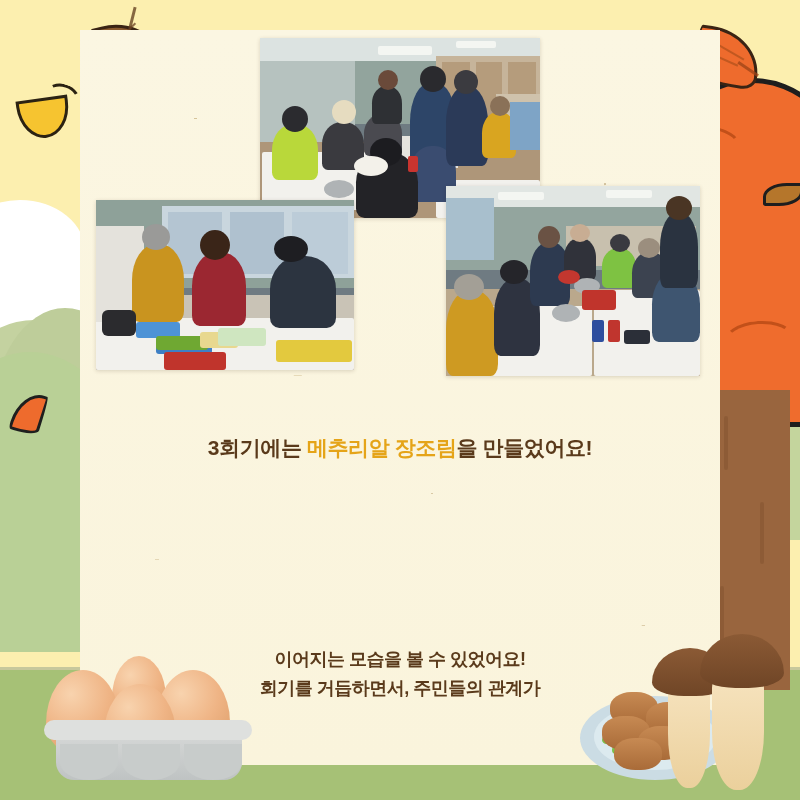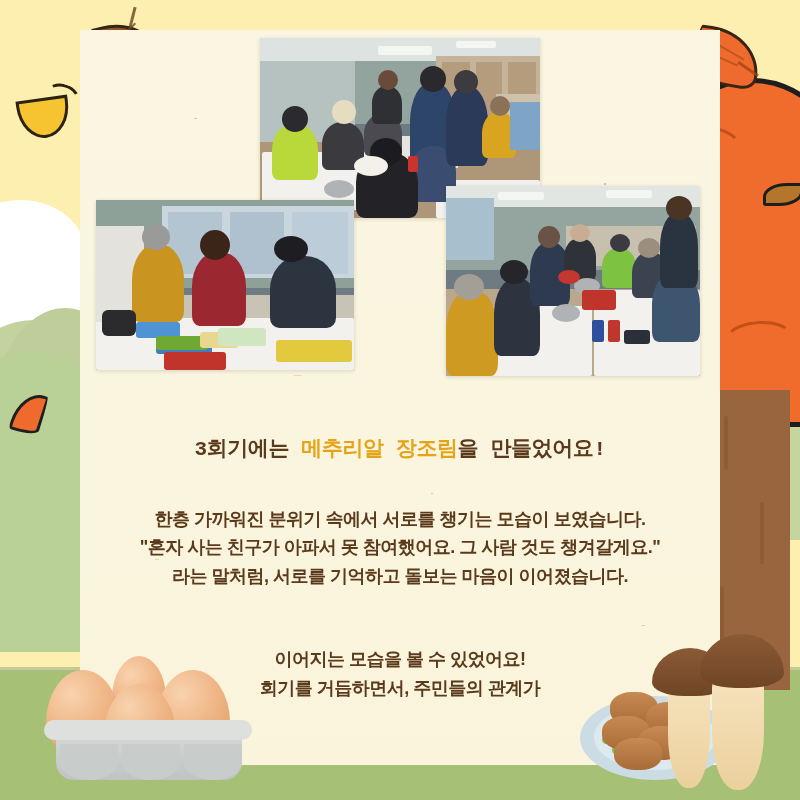--- a/index.html
+++ b/index.html
@@ -95,21 +95,21 @@
   .p-head{position:absolute;border-radius:50%;}
   .s-bowl{position:absolute;background:#AFB3B5;border-radius:50%;}
   .s-bowl-w{position:absolute;background:#F3F1EA;border-radius:50%;}
   .s-can{position:absolute;background:#C9342F;border-radius:2px;}
   .s-stove{position:absolute;background:#C0342C;border-radius:3px;}
   .s-board{position:absolute;border-radius:3px;}
 
   
   .headline{
     position:absolute;left:80px;top:434px;width:640px;text-align:center;
-    font-size:21px;font-weight:bold;color:#5A3A1B;letter-spacing:-.4px;font-family:Liberation Mono, monospace;
+    font-size:21px;font-weight:bold;color:#5A3A1B;letter-spacing:-.4px;
   }
   .hl-accent{color:#E5A418;}
   .body-text{
     position:absolute;left:80px;top:505px;width:640px;text-align:center;
     font-size:18px;font-weight:bold;color:#5A3A1B;line-height:1.58;letter-spacing:-.5px;
   }
   .closing-text{
     position:absolute;left:80px;top:645px;width:640px;text-align:center;
     font-size:18px;font-weight:bold;color:#5A3A1B;line-height:1.62;letter-spacing:-.5px;
   }
@@ -294,25 +294,20 @@
       <div class="s-can" style="left:146px;top:134px;width:12px;height:22px;background:#2E4E9E;"></div>
       <div class="s-can" style="left:162px;top:134px;width:12px;height:22px;background:#C0352E;"></div>
       <div class="s-board" style="left:178px;top:144px;width:26px;height:14px;background:#2b2f38;"></div>
     </div>
   </div>
 
   <div class="headline">
     <span>3회기에는 </span><span class="hl-accent">메추리알 장조림</span><span>을 만들었어요!</span>
   </div>
 
-  <div class="body-text">
-    <div>한층 가까워진 분위기 속에서 서로를 챙기는 모습이 보였습니다.</div>
-    <div>"혼자 사는 친구가 아파서 못 참여했어요. 그 사람 것도 챙겨갈게요."</div>
-    <div>라는 말처럼, 서로를 기억하고 돌보는 마음이 이어졌습니다.</div>
-  </div>
 
   <div class="closing-text">
     <div>이어지는 모습을 볼 수 있었어요!</div>
     <div>회기를 거듭하면서, 주민들의 관계가</div>
   </div>
 
   <div class="eggs">
     <div class="egg" style="left:96px;top:8px;width:54px;height:68px;"></div>
     <div class="egg" style="left:30px;top:22px;width:74px;height:86px;"></div>
     <div class="egg" style="left:140px;top:22px;width:74px;height:84px;"></div>

